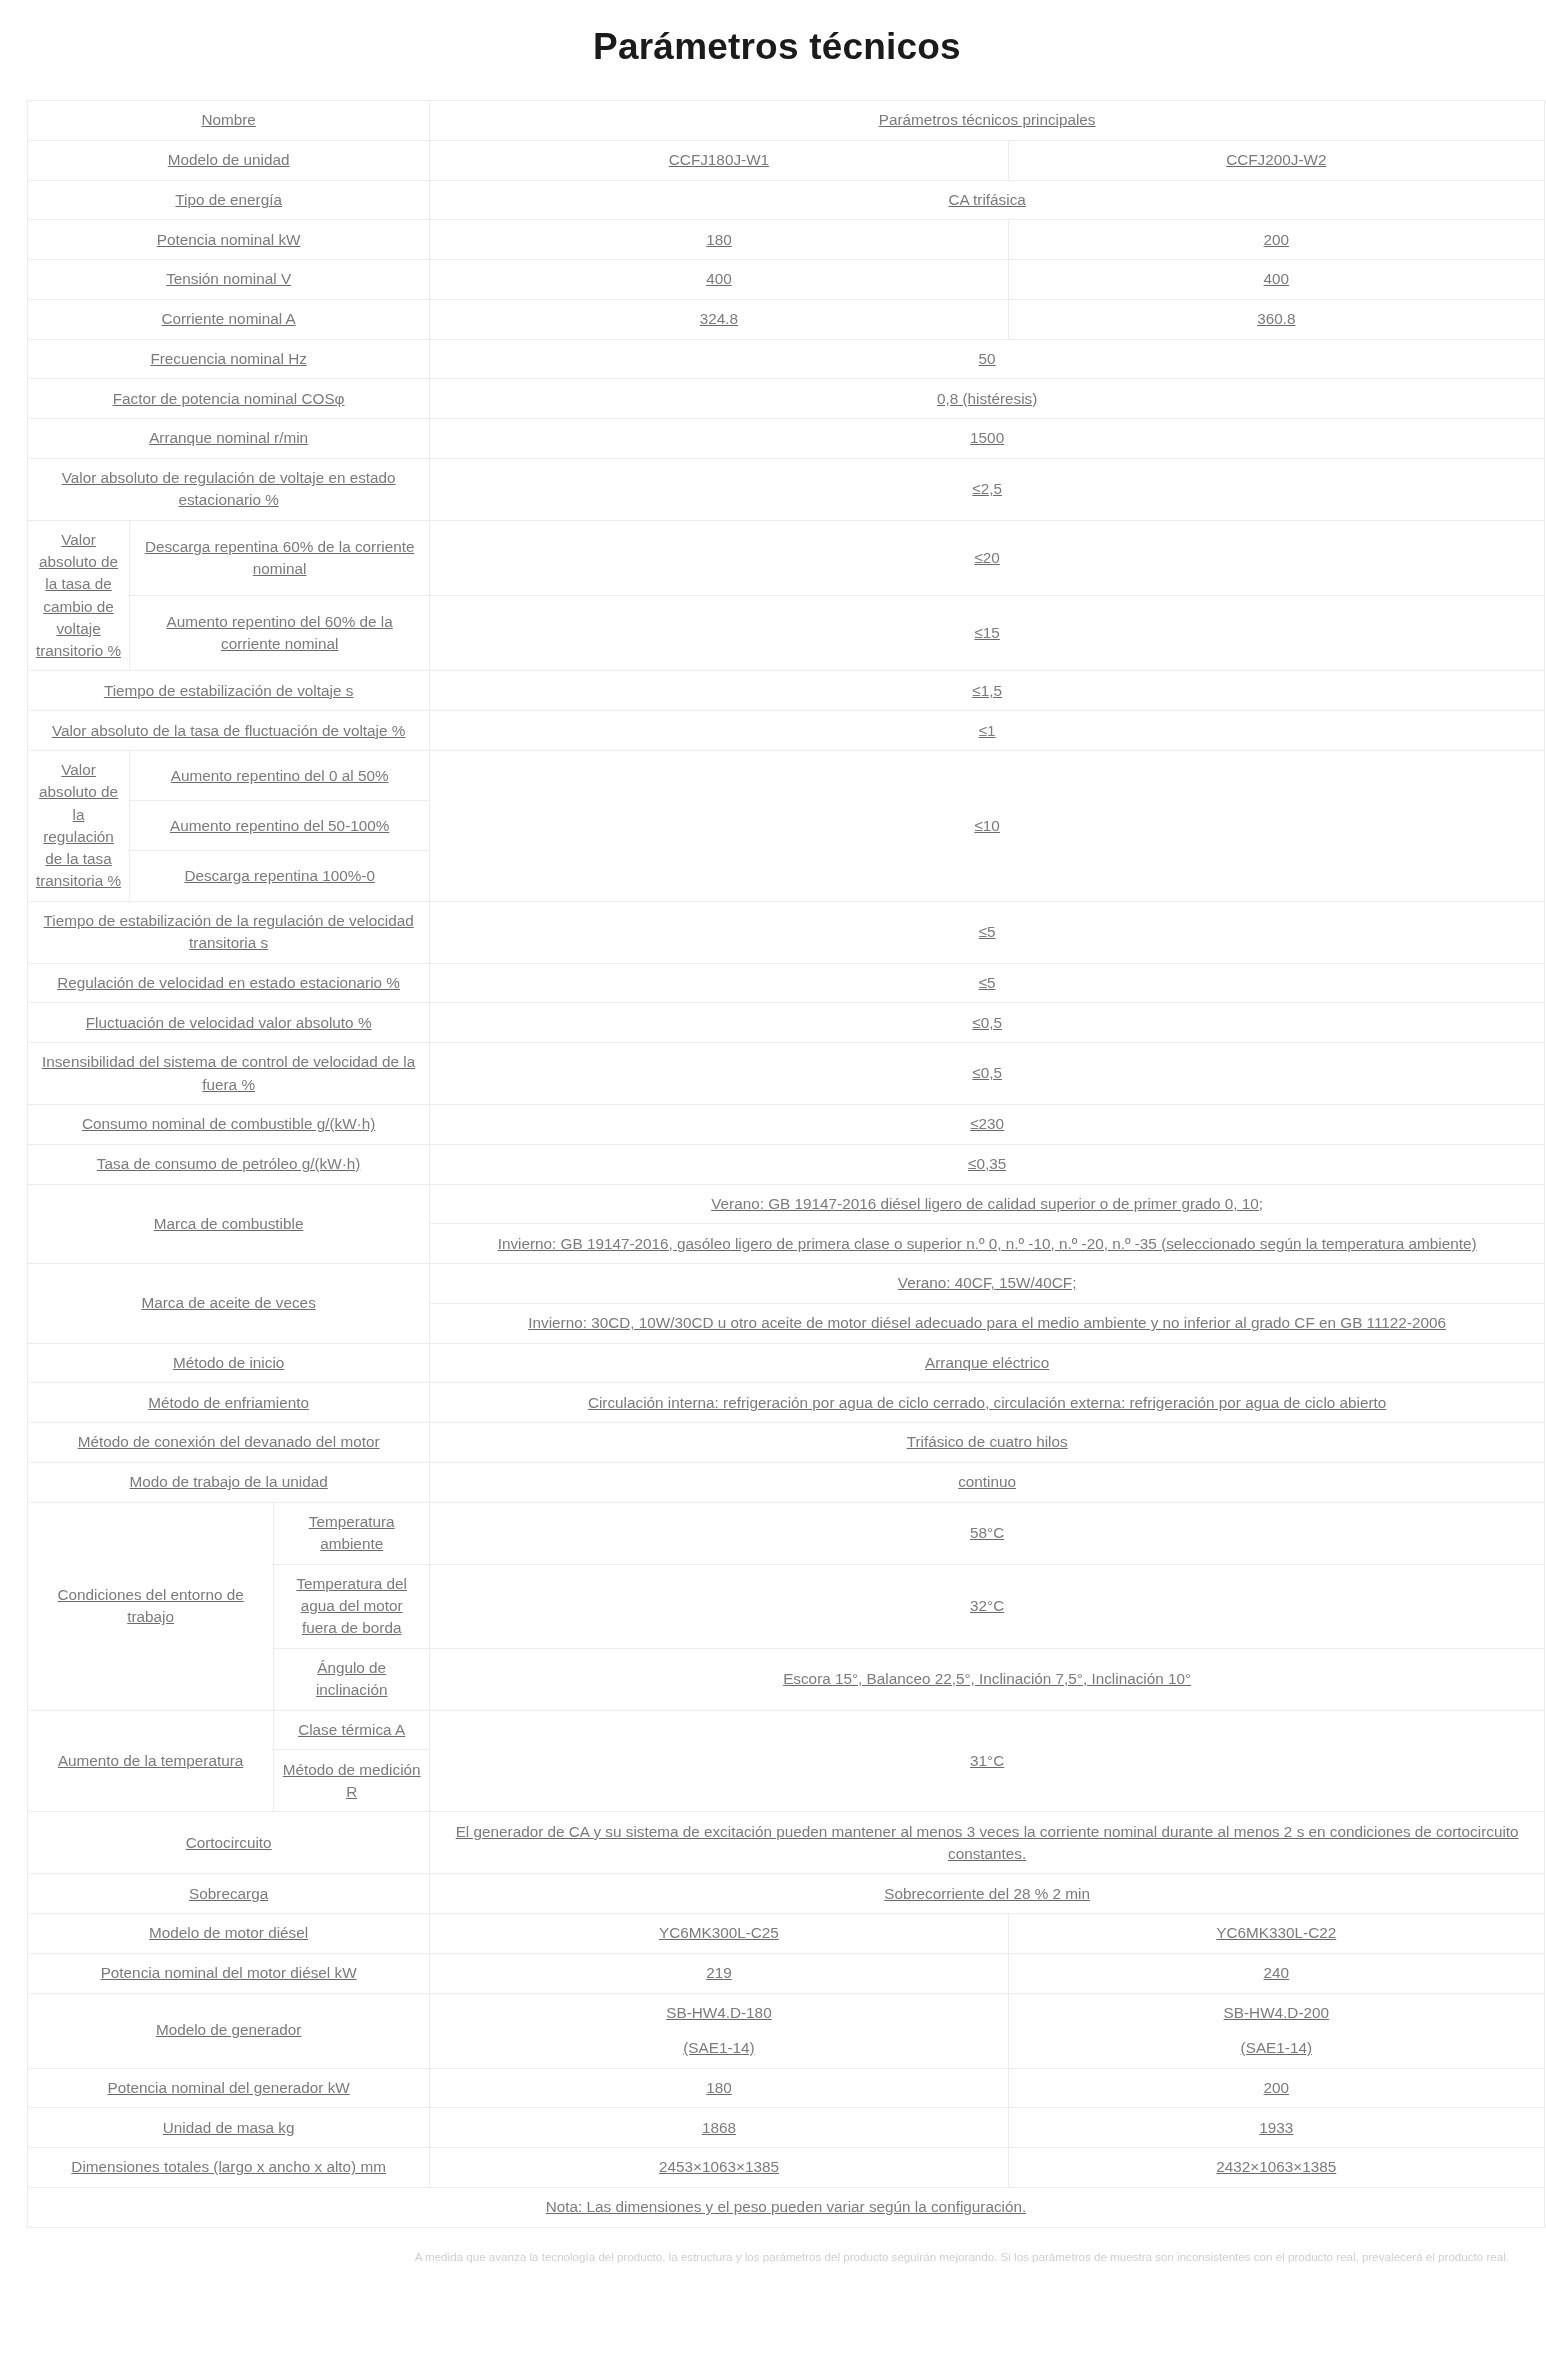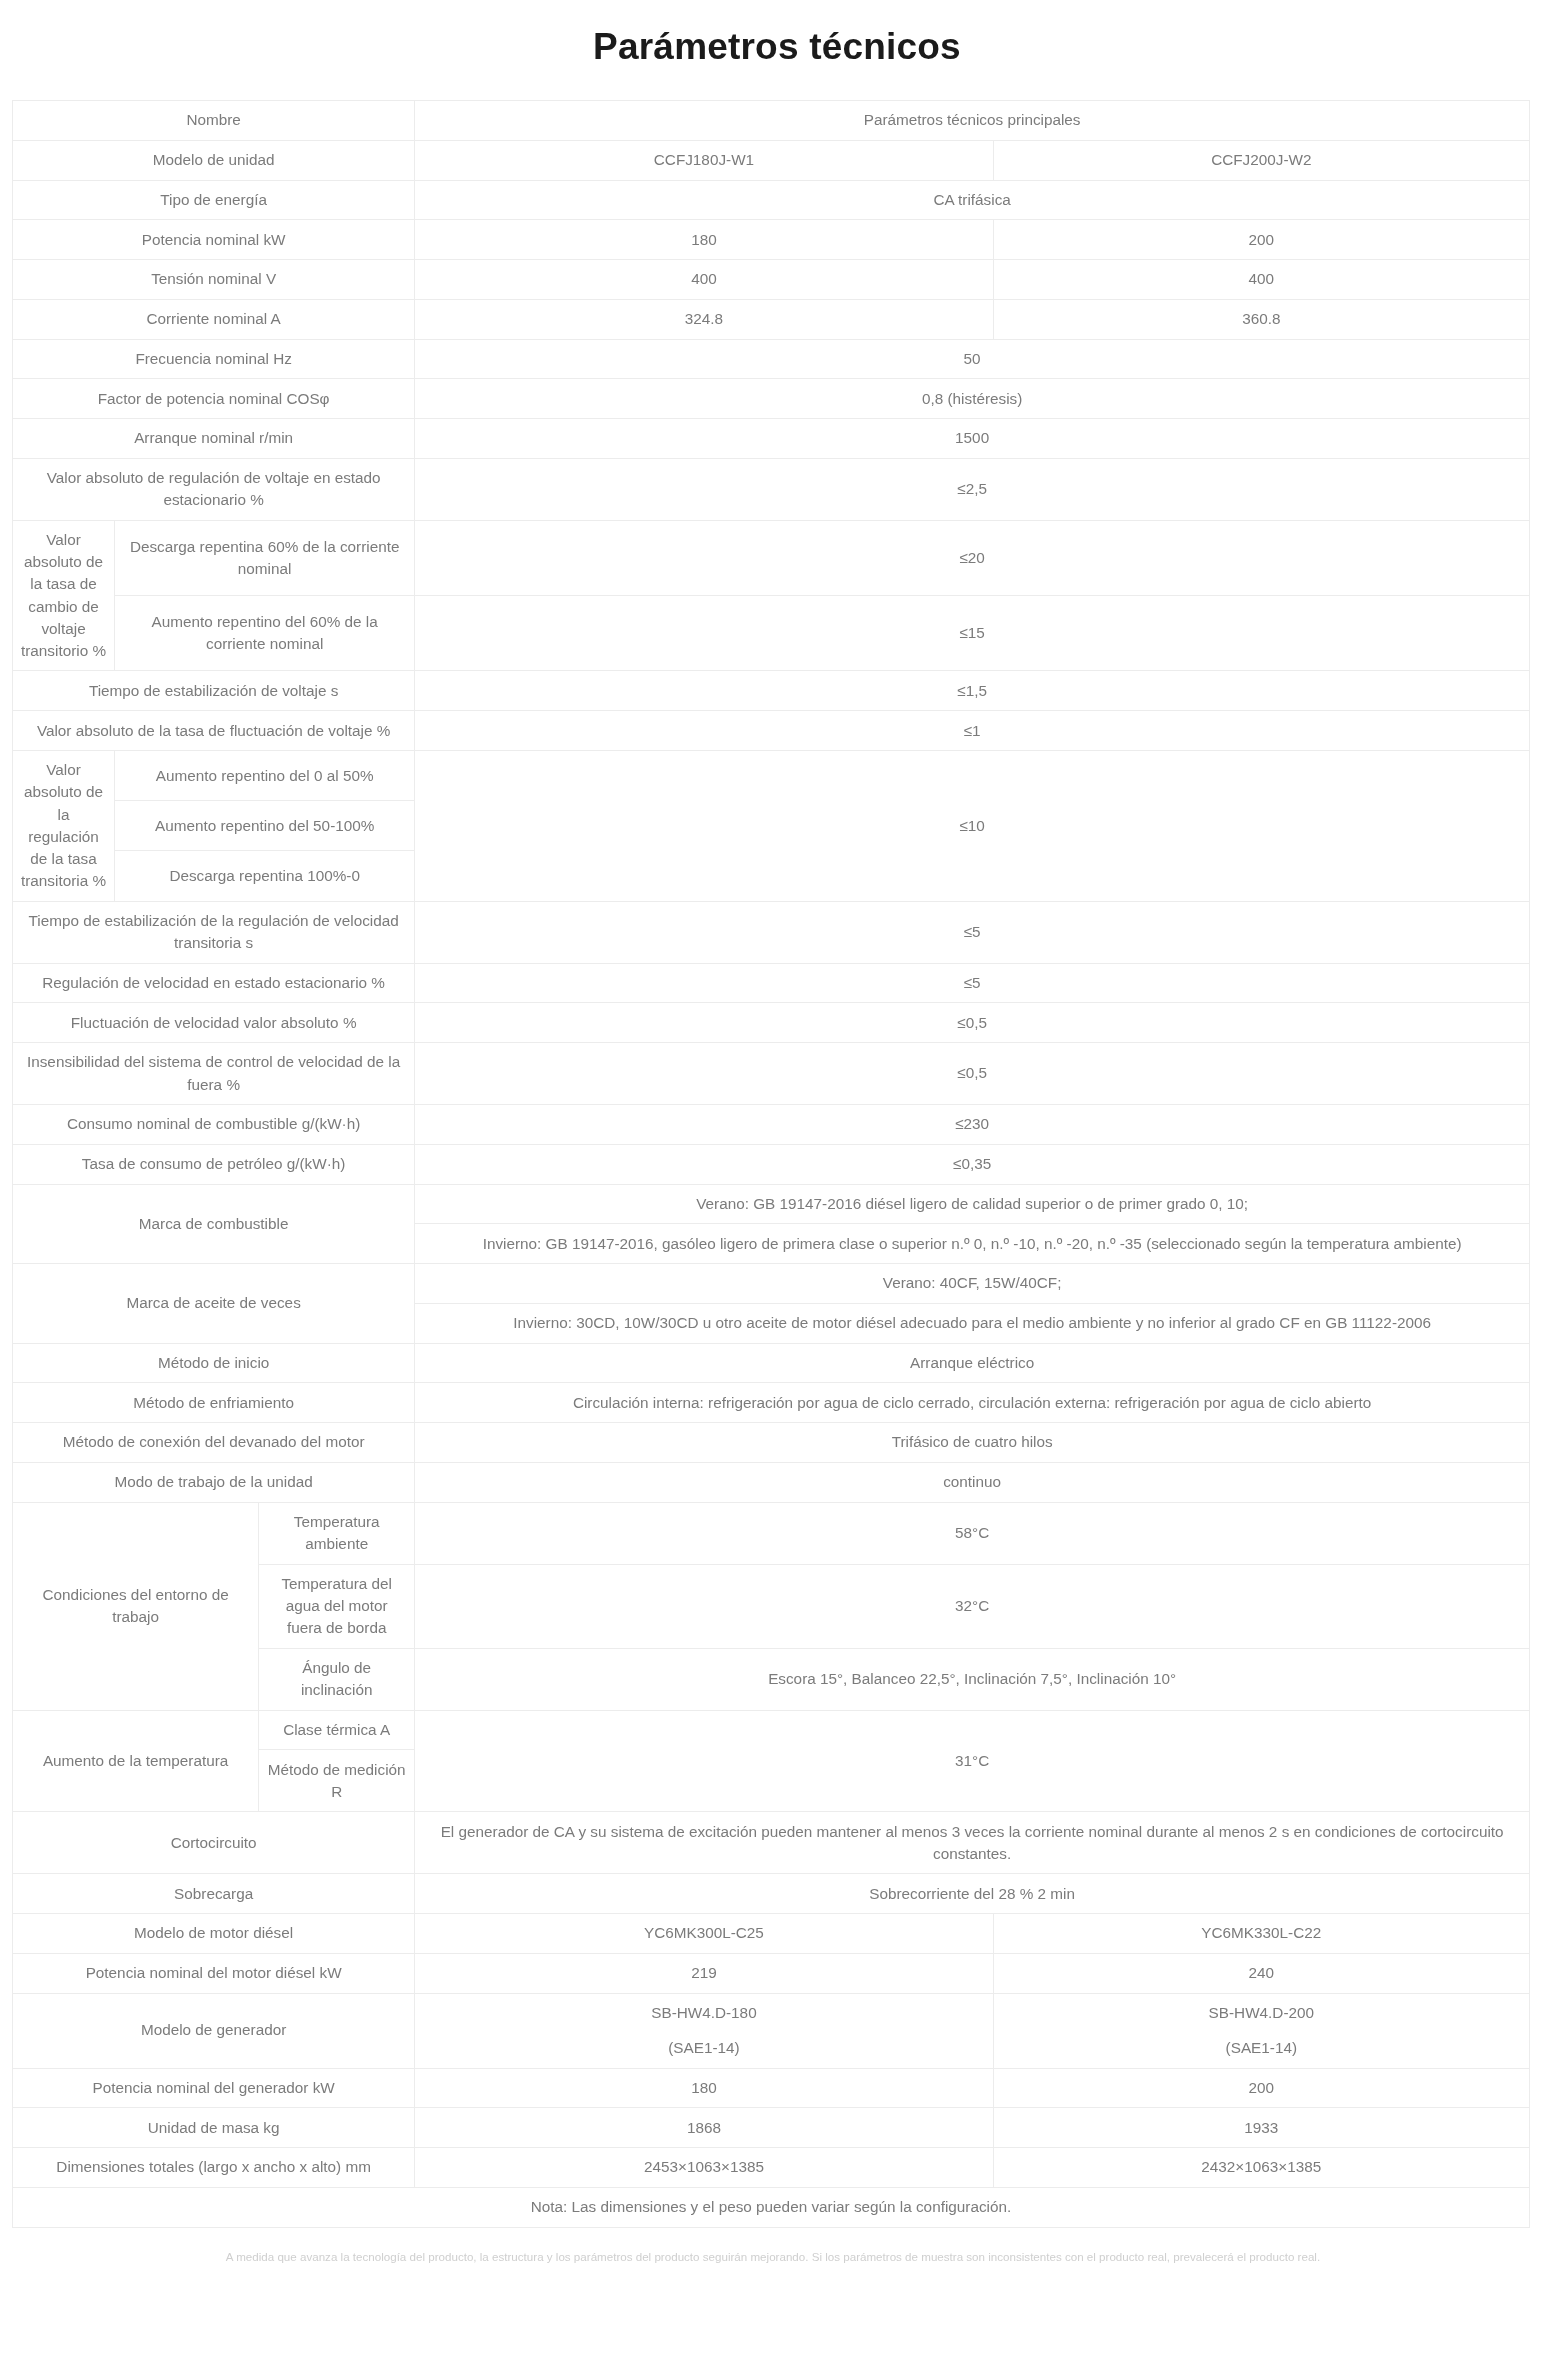--- a/index.html
+++ b/index.html
@@ -22,42 +22,43 @@
     font-size: 37px;
     font-weight: bold;
     color: #1b1b1b;
     padding: 26px 0 32px 0;
     letter-spacing: 0.2px;
     margin-left: 8px;
   }
   table.params {
     border-collapse: collapse;
     width: 1518px;
-    margin: 0 12px;
+    margin: 0 27px;
     table-layout: fixed;
+    text-decoration: underline;
   }
   table.params td {
     border: 0.9px solid #ececec;
     font-size: 15.3px;
     line-height: 1.45;
     color: #7b7b7b;
     text-align: center;
     vertical-align: middle;
     padding: 8.3px 7.4px;
     font-weight: 400;
   }
   td.label { color: #7b7b7b; }
   td.value { color: #7b7b7b; }
   td.small-text { font-size: 14.4px; }
   td.note-row {
     font-size: 15px;
     padding: 11px 7.4px;
   }
   .footer-note {
-    text-align: center;
+    text-align: right;
     font-size: 11.6px;
     color: #cfcfcf;
     padding: 20.4px 37px 16.7px 37px;
     line-height: 1.5;
   }
   .c1 { width: 102px; }
   .c2 { width: 144px; }
   .c3 { width: 156px; }
 </style>
 </head>

